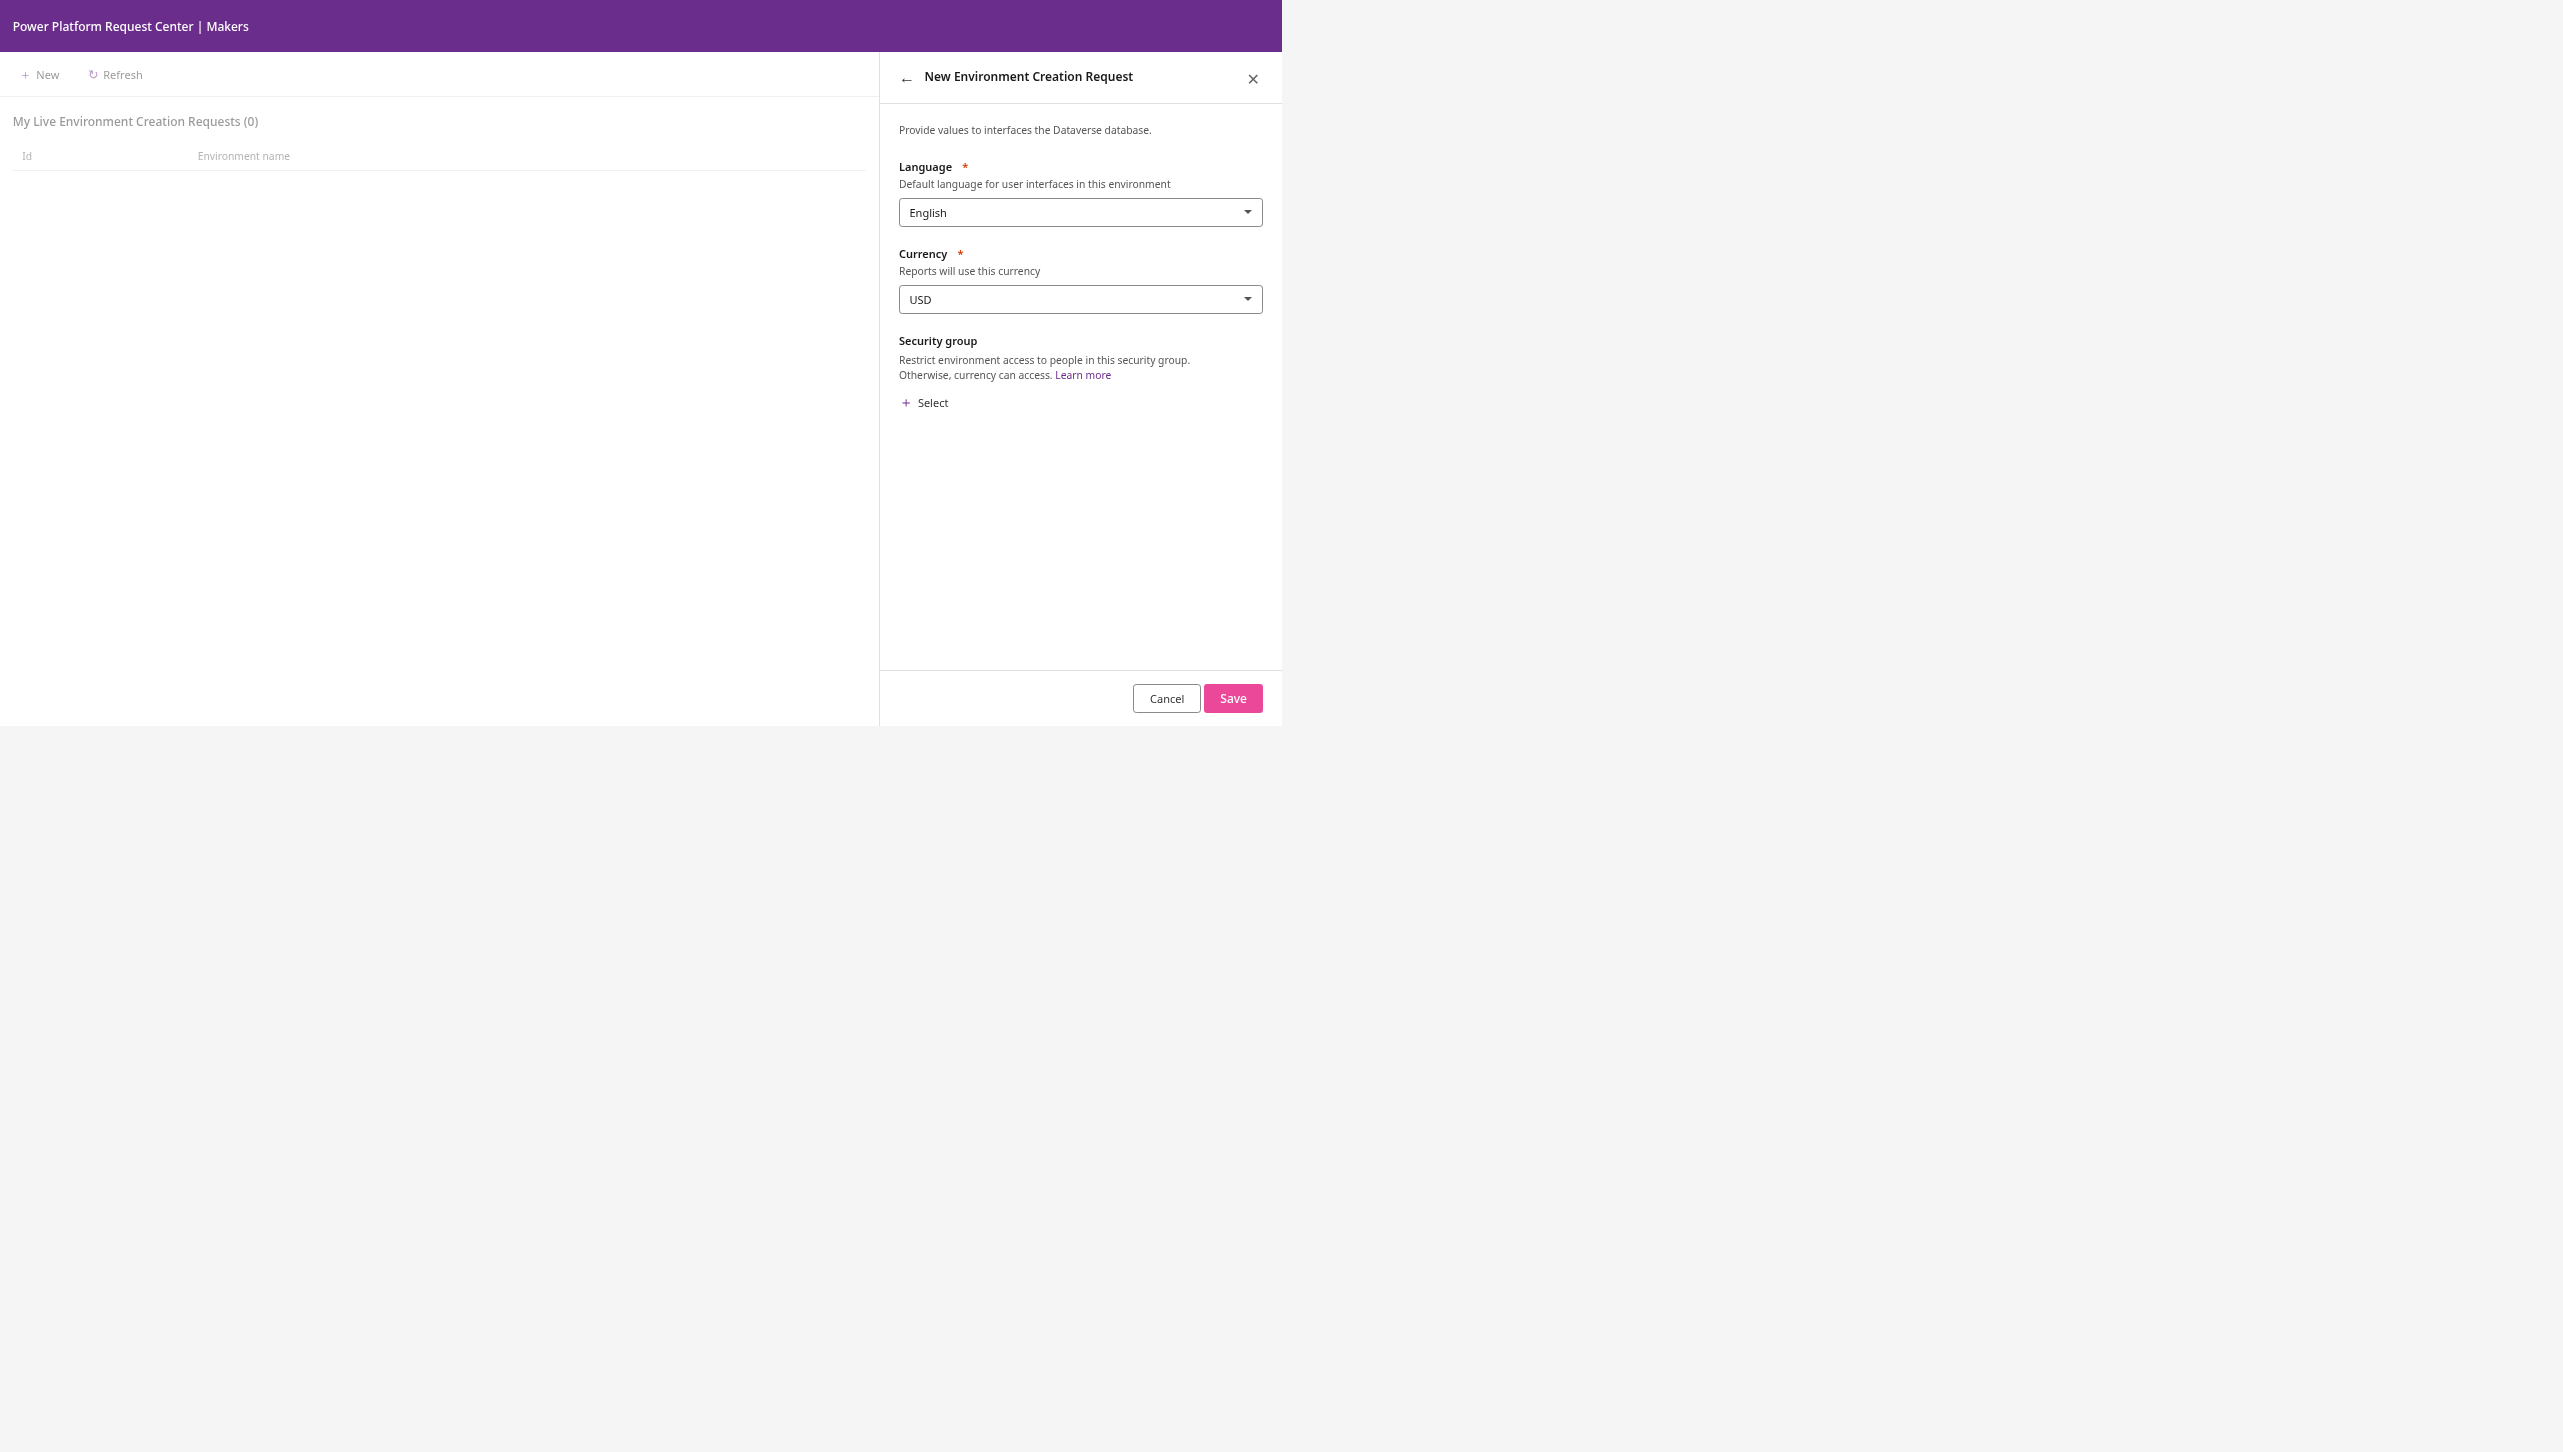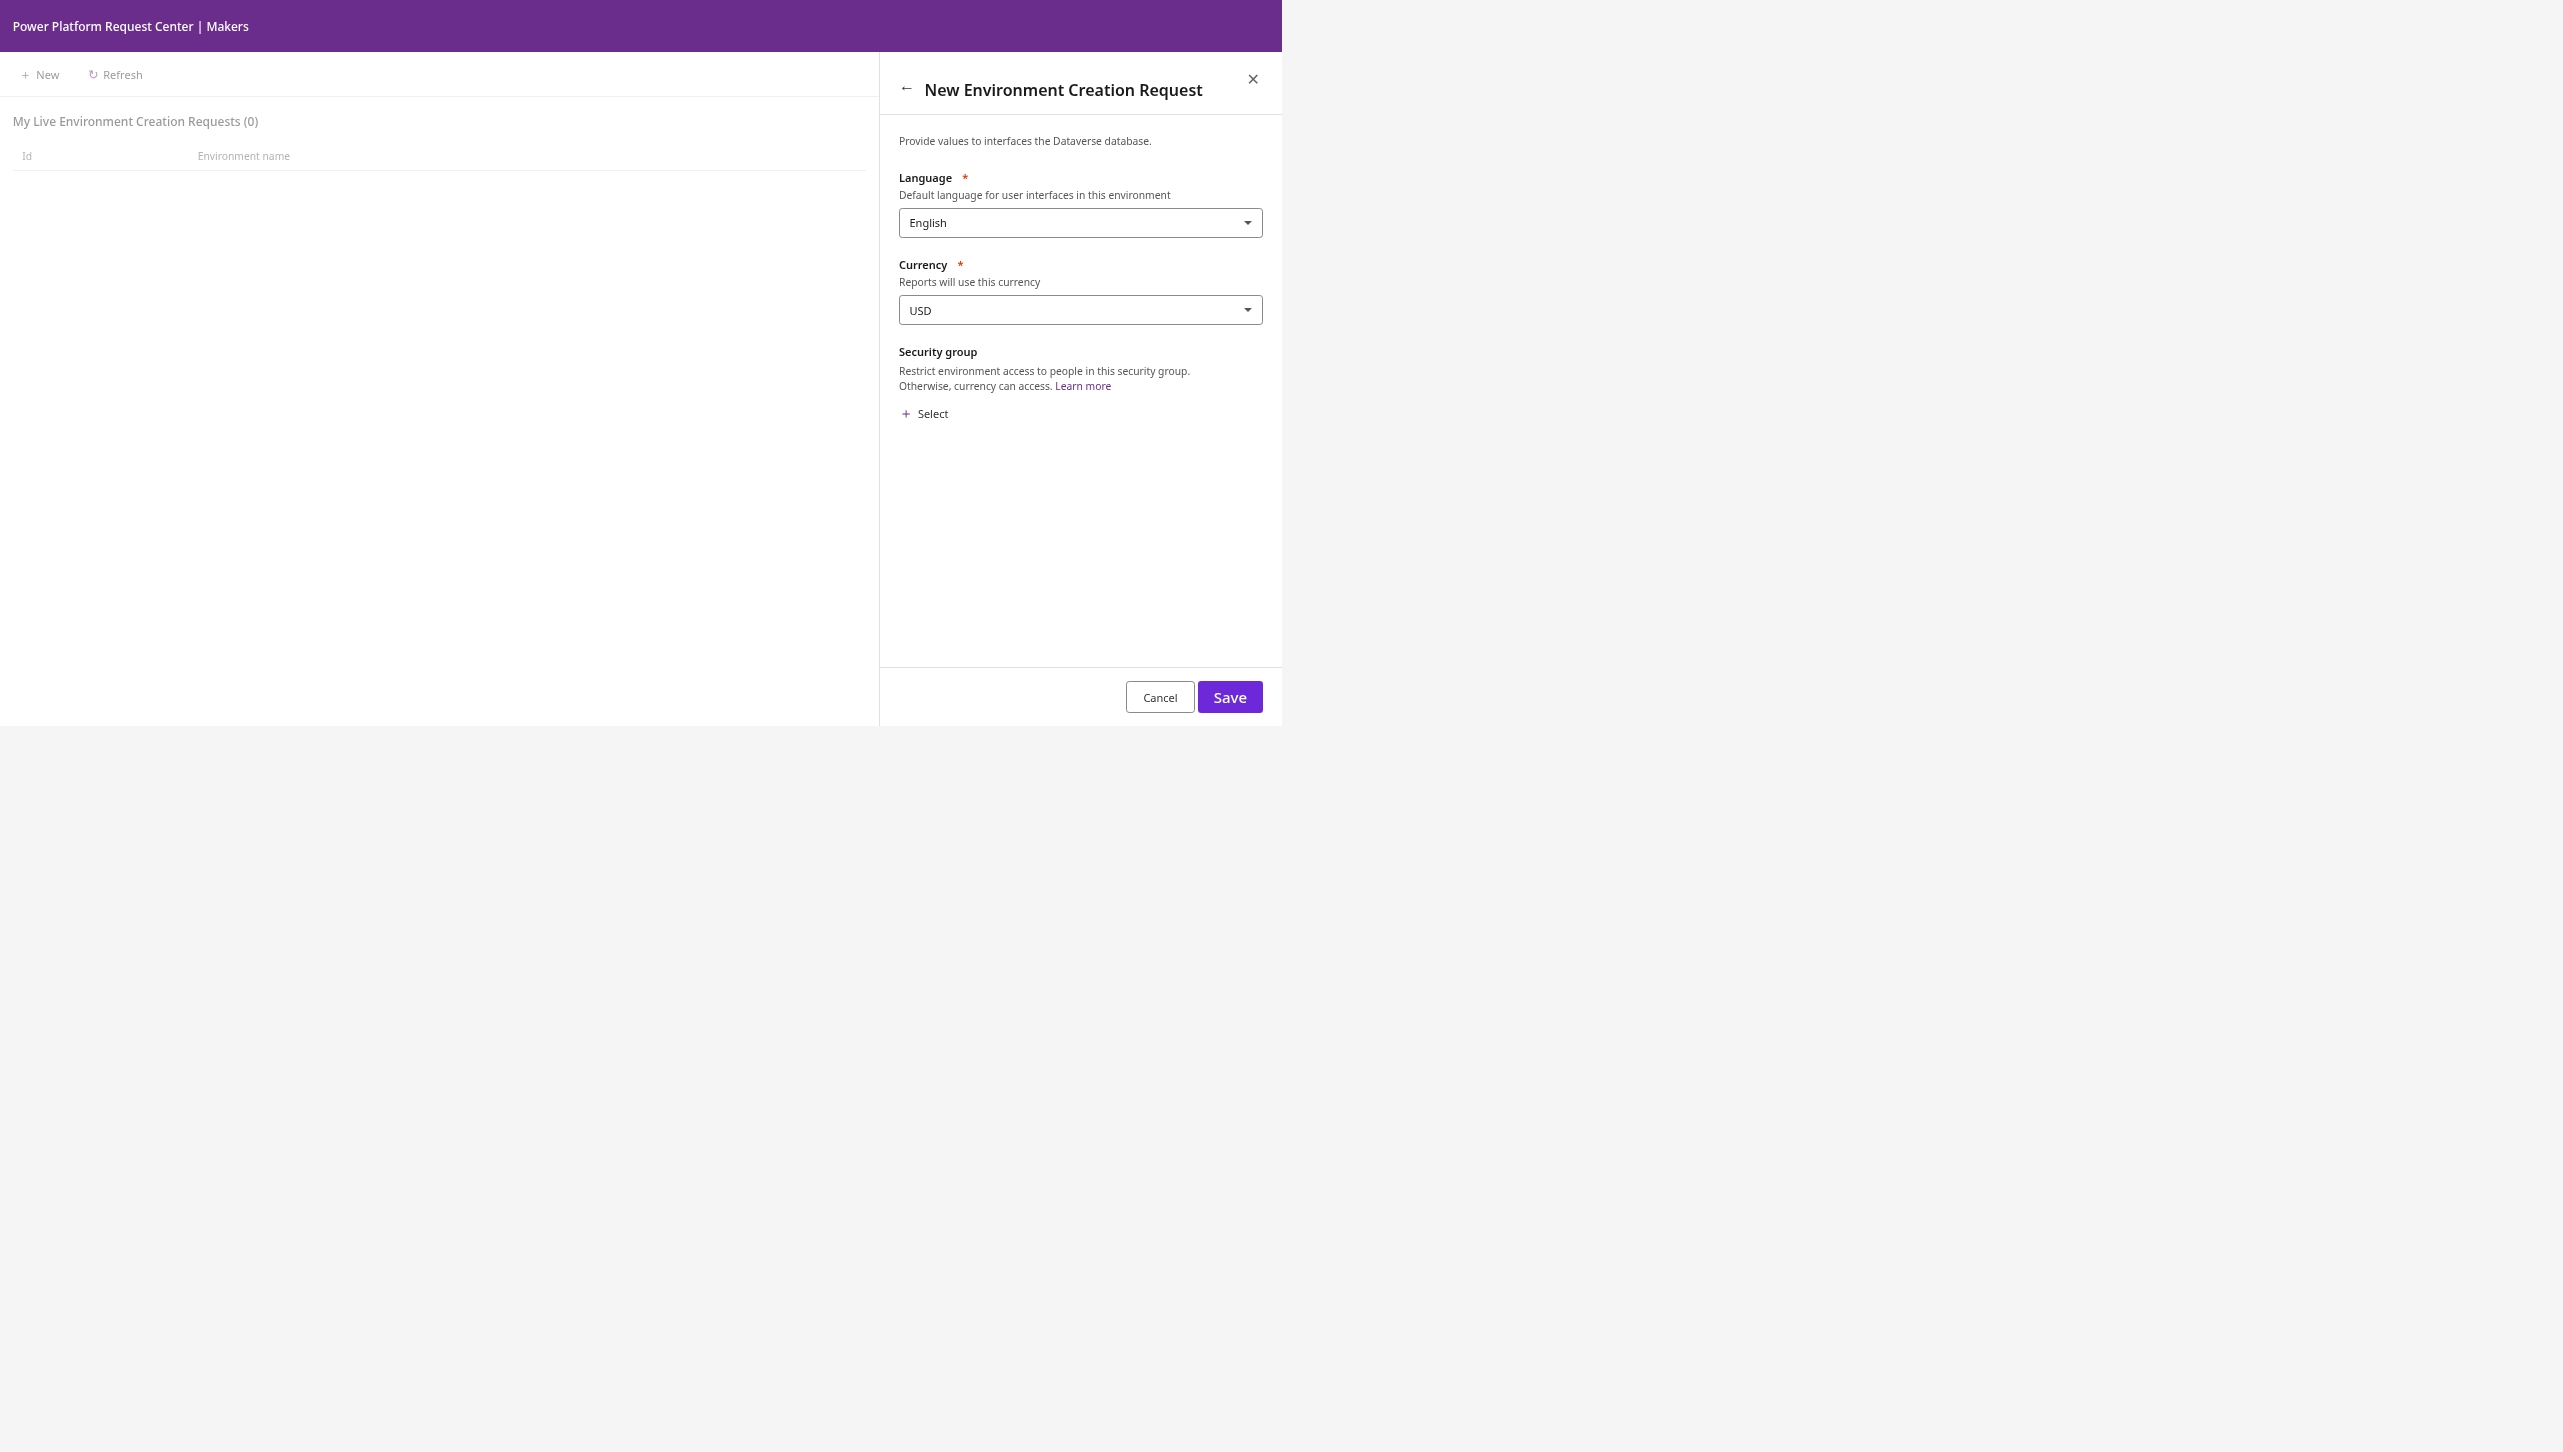--- a/index.html
+++ b/index.html
@@ -140,24 +140,23 @@
       cursor: pointer;
       color: #333;
       font-size: 16px;
       line-height: 1;
       padding: 0;
       display: flex;
       align-items: center;
     }
 
     .panel-title {
-      font-size: 16px;
+      font-size: 12px;
       font-weight: 600;
       color: #1a1a1a;
-      margin-top: 11px;
     }
 
     .close-btn {
       background: none;
       border: none;
       cursor: pointer;
       font-size: 16px;
       color: #666;
       line-height: 1;
       padding: 3.2px;
@@ -288,24 +287,24 @@
       background: white;
       border-radius: 3.2px;
       font-size: 11px;
       cursor: pointer;
       color: #333;
     }
 
     .btn-save {
       padding: 6.3px 16px;
       border: none;
-      background: #6d28d9;
+      background: #ec4899;
       color: white;
       border-radius: 3.2px;
-      font-size: 15px;
+      font-size: 12px;
       cursor: pointer;
       font-weight: 500;
     }
 
     
     .overlay {
       position: absolute;
       top: 0;
       left: 0;
       right: 0;

